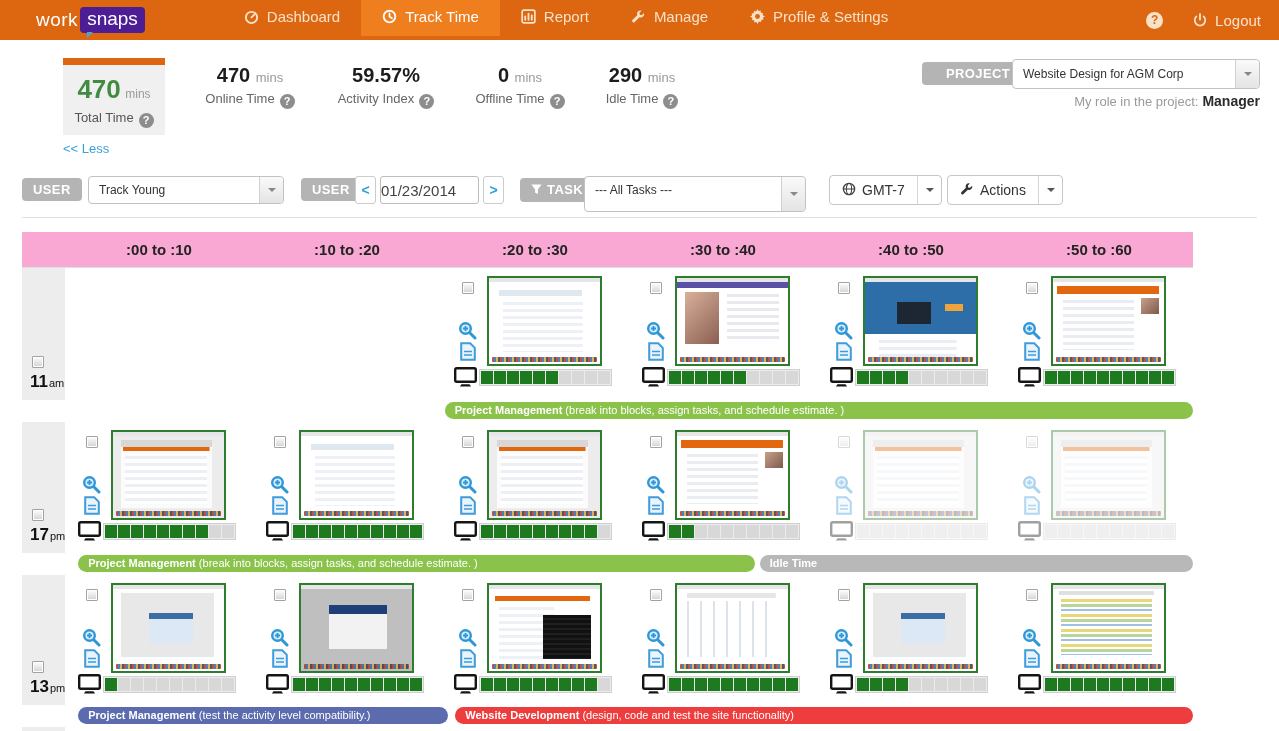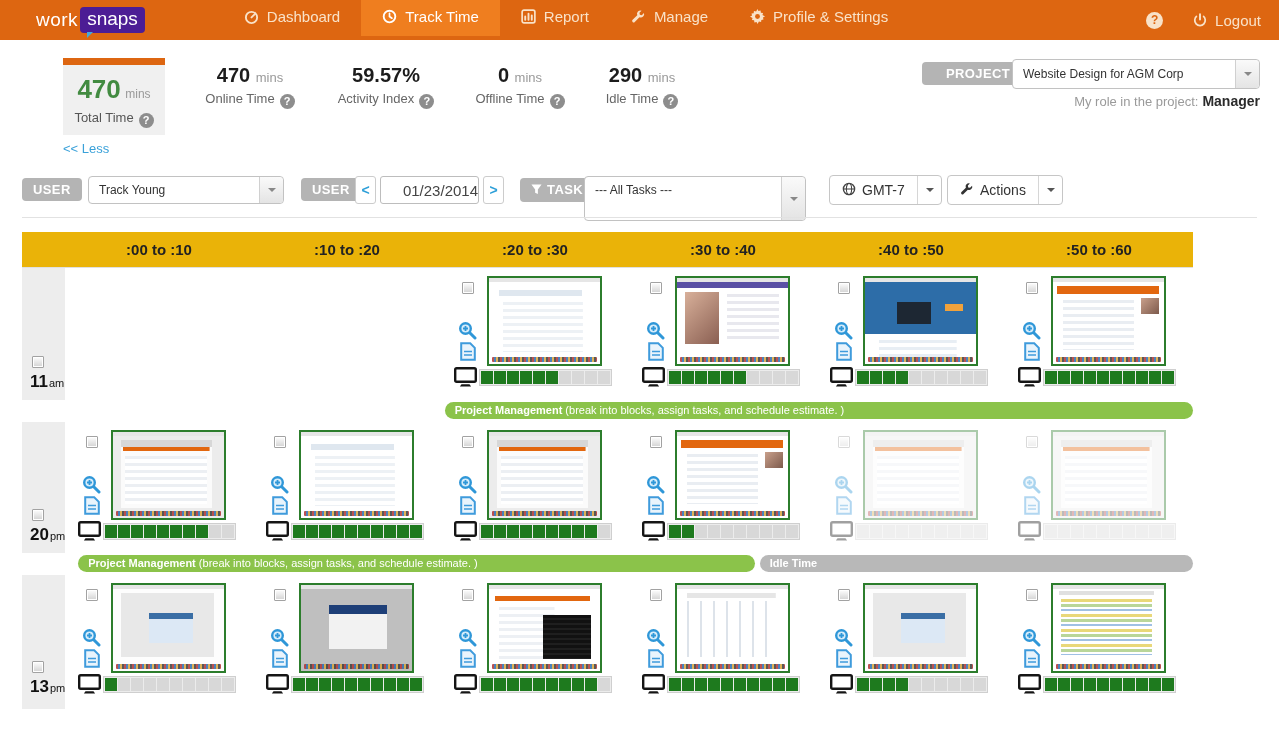--- a/index.html
+++ b/index.html
@@ -48,35 +48,35 @@
   .role-line { position:absolute; left:900px; top:93px; width:360px; text-align:right; font-size:13px; color:#9a9a9a; }
   .role-line b { color:#2b2b2b; font-size:14px; font-weight:700; margin-left:4px; }
 
   
   .user-badge { position:absolute; left:22px; top:178px; }
   .user-select { left:88px; top:176px; width:196px; height:28px; line-height:26px; }
   .date-badge { position:absolute; left:301px; top:178px; }
   .arrow-btn { position:absolute; top:176px; width:21px; height:28px; background:#fff; border:1px solid #ccc; border-radius:3px; color:#2d9fd8; font-weight:700; font-size:14px; text-align:center; line-height:26px; cursor:pointer; }
   .btn-prev { left:355px; }
   .btn-next { left:483px; }
-  .date-input { position:absolute; left:380px; top:176px; width:99px; height:28px; border:1px solid #bdbdbd; border-radius:3px; text-align:right; font-size:15px; color:#444; font-family:inherit; background:#fff; }
+  .date-input { position:absolute; left:380px; top:176px; width:99px; height:28px; border:1px solid #bdbdbd; border-radius:3px; text-align:left; font-size:15px; color:#444; font-family:inherit; background:#fff; }
   .task-badge { position:absolute; left:520px; top:178px; }
   .task-badge .ficon { margin-right:5px; vertical-align:-1px; }
-  .task-select { left:584px; top:176px; width:222px; height:45px; line-height:26px; }
+  .task-select { left:584px; top:176px; width:222px; height:36px; line-height:26px; }
   .split-btn { position:absolute; top:175px; height:30px; display:flex; border:1px solid #c6c6c6; border-radius:4px; background:#fff; cursor:pointer; }
   .tz-btn { left:829px; }
   .actions-btn { left:947px; }
   .split-main { display:flex; align-items:center; gap:6px; padding:0 12px; font-size:14px; color:#333; }
   .caret-seg { width:24px; border-left:1px solid #d6d6d6; position:relative; }
   .caret-seg::after { content:""; position:absolute; left:8px; top:50%; margin-top:-2px; border:4px solid transparent; border-top-color:#555; }
   .divider { position:absolute; left:22px; top:217px; width:1235px; border-top:1px solid #e2e2e2; }
 
   
   #grid { position:absolute; left:22px; top:232px; width:1171px; }
-  .grid-header { display:flex; height:36px; background:#eab308; border-bottom:1px solid #e0e0e0; align-items:center; }
+  .grid-header { display:flex; height:36px; background:#f9a8d4; border-bottom:1px solid #e0e0e0; align-items:center; }
   .hdr-spacer { width:43px; }
   .hdr-col { width:188px; text-align:center; font-weight:700; font-size:15px; color:#222; }
   .grid-row { display:flex; position:relative; }
   .row-label { width:43px; background:#ededed; position:relative; }
   .row-cb { position:absolute; left:10px; bottom:32px; }
   .hour-text { position:absolute; left:8px; bottom:8px; font-size:17px; font-weight:700; color:#111; }
   .hour-text span { font-size:11px; font-weight:400; margin-left:1px; }
   .cell { width:188px; position:relative; background:#fff; }
   .cell.idle > * { opacity:.4; }
   .cb { display:inline-block; width:12px; height:12px; border:1px solid #a2a2a2; border-radius:1px; background:linear-gradient(#fefefe,#d2d2d2); box-shadow:inset 0 0 0 1px #fff; cursor:pointer; }
@@ -431,21 +431,21 @@
             <span class="seg on"></span>
           </div>
         </div>
       </div>
       <div class="bar-row">
         <div class="task-bar" style="left: 36.1%; width: 63.9%; background: rgb(139, 195, 74);"><b>Project Management</b> (break into blocks, assign tasks, and schedule estimate. )</div>
       </div>
       <div class="grid-row" style="height: 131px;">
         <div class="row-label">
           <span class="cb row-cb"></span>
-          <div class="hour-text"><b>20</b><span>pm</span></div>
+          <div class="hour-text"><b>17</b><span>pm</span></div>
         </div>
         <div class="cell">
           <span class="cb cell-cb"></span>
           <span class="icon-zoom"><svg width="19" height="19" viewBox="0 0 19 19">
               <circle cx="7.5" cy="7.5" r="5.3" fill="#d6ecfa" stroke="#2f97d8" stroke-width="2.4"></circle>
               <path d="M7.5 5v5M5 7.5h5" stroke="#2f97d8" stroke-width="1.8"></path>
               <path d="M12 12l5 5" stroke="#2f97d8" stroke-width="3" stroke-linecap="round"></path>
             </svg></span>
           <span class="icon-doc"><svg width="16" height="19" viewBox="0 0 16 19">
               <path d="M1.2 1.2h9l4.6 4.6v12H1.2z" fill="#eaf4fc" stroke="#3f9bdc" stroke-width="2"></path>
@@ -828,16 +828,20 @@
             <span class="seg on"></span>
             <span class="seg on"></span>
             <span class="seg on"></span>
             <span class="seg on"></span>
             <span class="seg on"></span>
             <span class="seg on"></span>
             <span class="seg on"></span>
           </div>
         </div>
       </div>
+      <div class="bar-row">
+        <div class="task-bar" style="left: 4.8%; width: 31.6%; background: rgb(91, 107, 174);"><b>Project Management</b> (test the activity level compatibility.)</div>
+        <div class="task-bar" style="left: 37%; width: 63%; background: rgb(238, 61, 61);"><b>Website Development</b> (design, code and test the site functionality)</div>
+      </div>
       <div class="bottom-strip"></div>
     </div>
 
 </div>
 
 </body></html>

